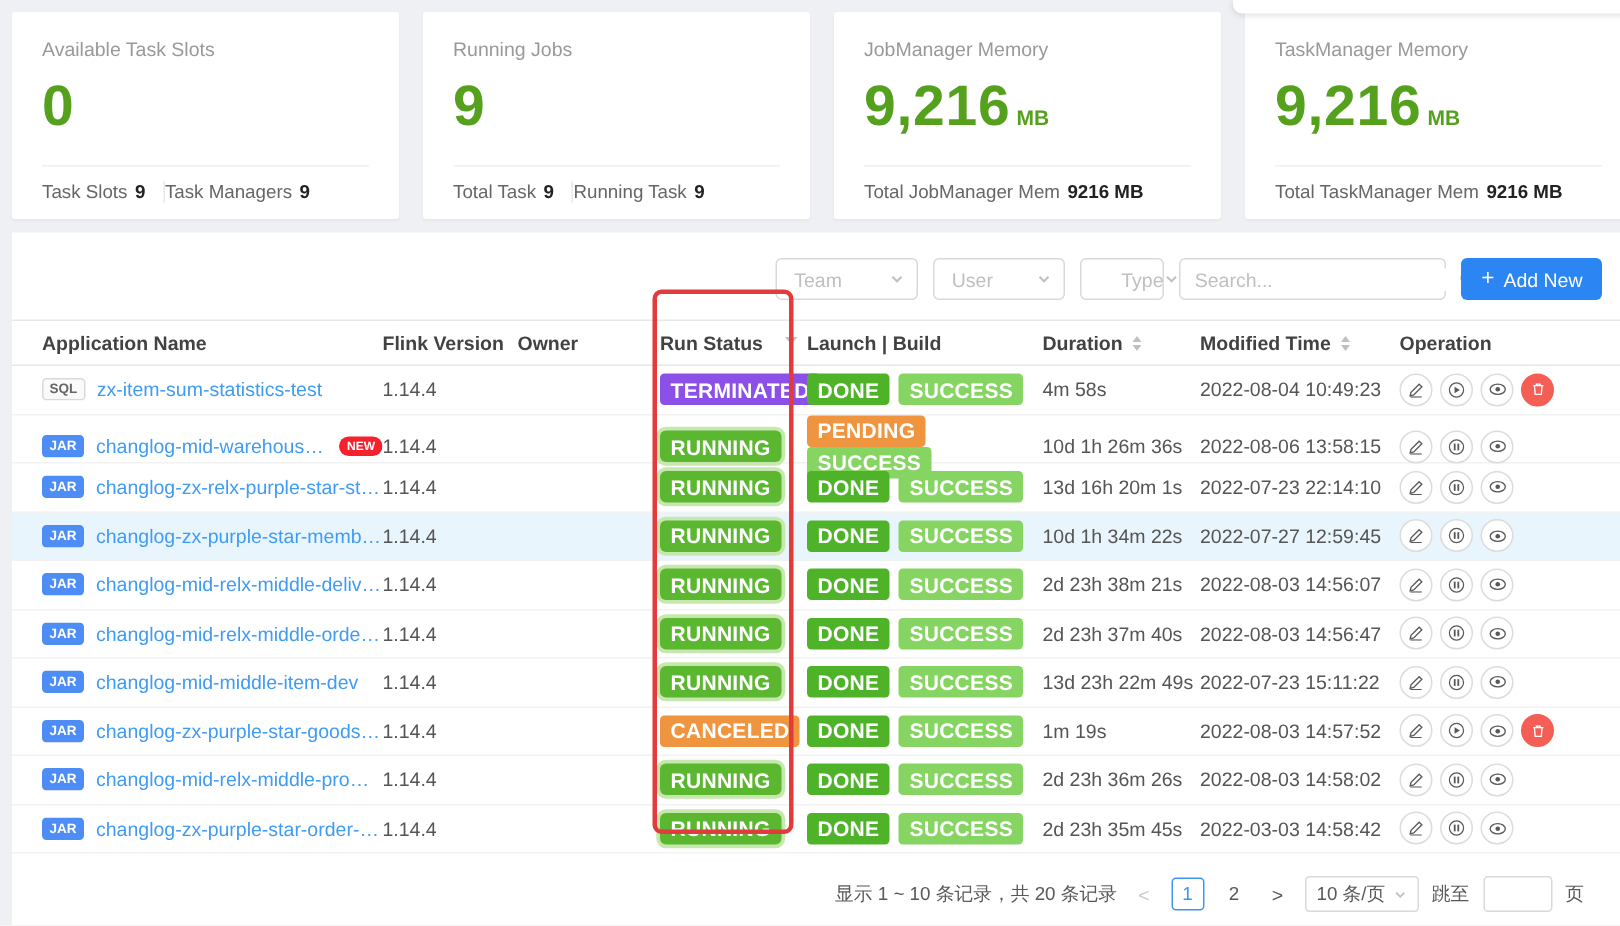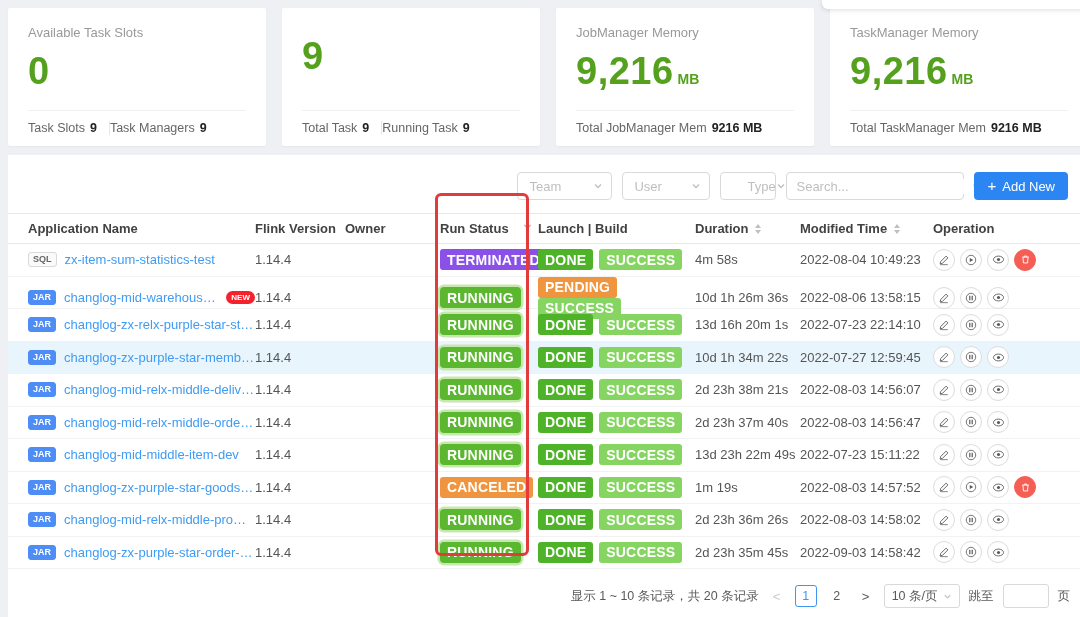--- a/index.html
+++ b/index.html
@@ -81,21 +81,21 @@
   .op-btn { width:22px; height:22px; border-radius:50%; border:1px solid #dcdcdc; background:#fff;
     display:flex; align-items:center; justify-content:center; cursor:pointer; padding:0; }
   .op-btn.danger { background:#f55e55; border-color:#f55e55; }
   .op-btn svg { display:block; }
 
   .red-box { position:absolute; top:-20px; left:427px; width:94px; height:363px;
     border:3px solid #e23b3b; border-radius:6px; pointer-events:none; z-index:5; }
 
   
   .pagination { display:flex; justify-content:flex-end; align-items:center; gap:9px;
-    margin-top:15px; padding-right:10px; font-size:12.5px; color:#595959; }
+    margin-top:15px; padding-right:24px; font-size:12.5px; color:#595959; }
   .pg-summary { color:#595959; }
   .pg-arrow { width:18px; text-align:center; font-size:13px; cursor:pointer; }
   .pg-arrow.disabled { color:#c9c9c9; cursor:default; }
   .pg-num { min-width:22px; height:22px; display:flex; align-items:center; justify-content:center;
     border-radius:3px; cursor:pointer; }
   .pg-num.active { border:1px solid #3f96f0; color:#3f96f0; background:#fff; }
   .pg-size { height:24px; border:1px solid #d9d9d9; border-radius:3px; background:#fff; display:flex;
     align-items:center; gap:5px; padding:0 7px; cursor:pointer; color:#595959; }
   .pg-jump-input { width:46px; height:24px; border:1px solid #d9d9d9; border-radius:3px; outline:none;
     font-family:"Liberation Sans",sans-serif; padding:0 4px; }
@@ -120,20 +120,21 @@
             <span class="sf-value">9</span>
           </span>
           <span class="sf-item">
             <span class="sf-label">Task Managers</span>
             <span class="sf-value">9</span>
           </span>
         </div>
   </div>
 
   <div class="stat-card">
+    <div class="stat-title">Running Jobs</div>
     <div class="stat-value-wrap">
       <span class="stat-value">9</span>
 
     </div>
     <div class="stat-footer">
           <span class="sf-item">
             <span class="sf-label">Total Task</span>
             <span class="sf-value">9</span>
           </span>
           <span class="sf-item">
@@ -681,21 +682,21 @@
     </div>
     <div class="cell-version">1.14.4</div>
     <div class="cell-owner"></div>
     <div class="cell-status">
       <span class="badge st-running">RUNNING</span>
     </div>
     <div class="cell-launch">
       <span class="badge b-done">DONE</span><span class="badge b-success">SUCCESS</span>
     </div>
     <div class="cell-duration">2d 23h 35m 45s</div>
-    <div class="cell-modified">2022-09-03 14:58:42</div>
+    <div class="cell-modified">2022-03-03 14:58:42</div>
     <div class="cell-ops">
               <button class="op-btn">
                 <span style="display: flex;">
                   <svg width="12" height="12" viewBox="0 0 16 16">
                     <path d="M10.8 2.8l2.4 2.4L6 12.4l-3.2.8.8-3.2z" fill="none" stroke="#595959" stroke-width="1.2"></path>
                     <line x1="3" y1="14.2" x2="13" y2="14.2" stroke="#595959" stroke-width="1"></line>
                   </svg>
                 </span>
               </button>
               <button class="op-btn">

